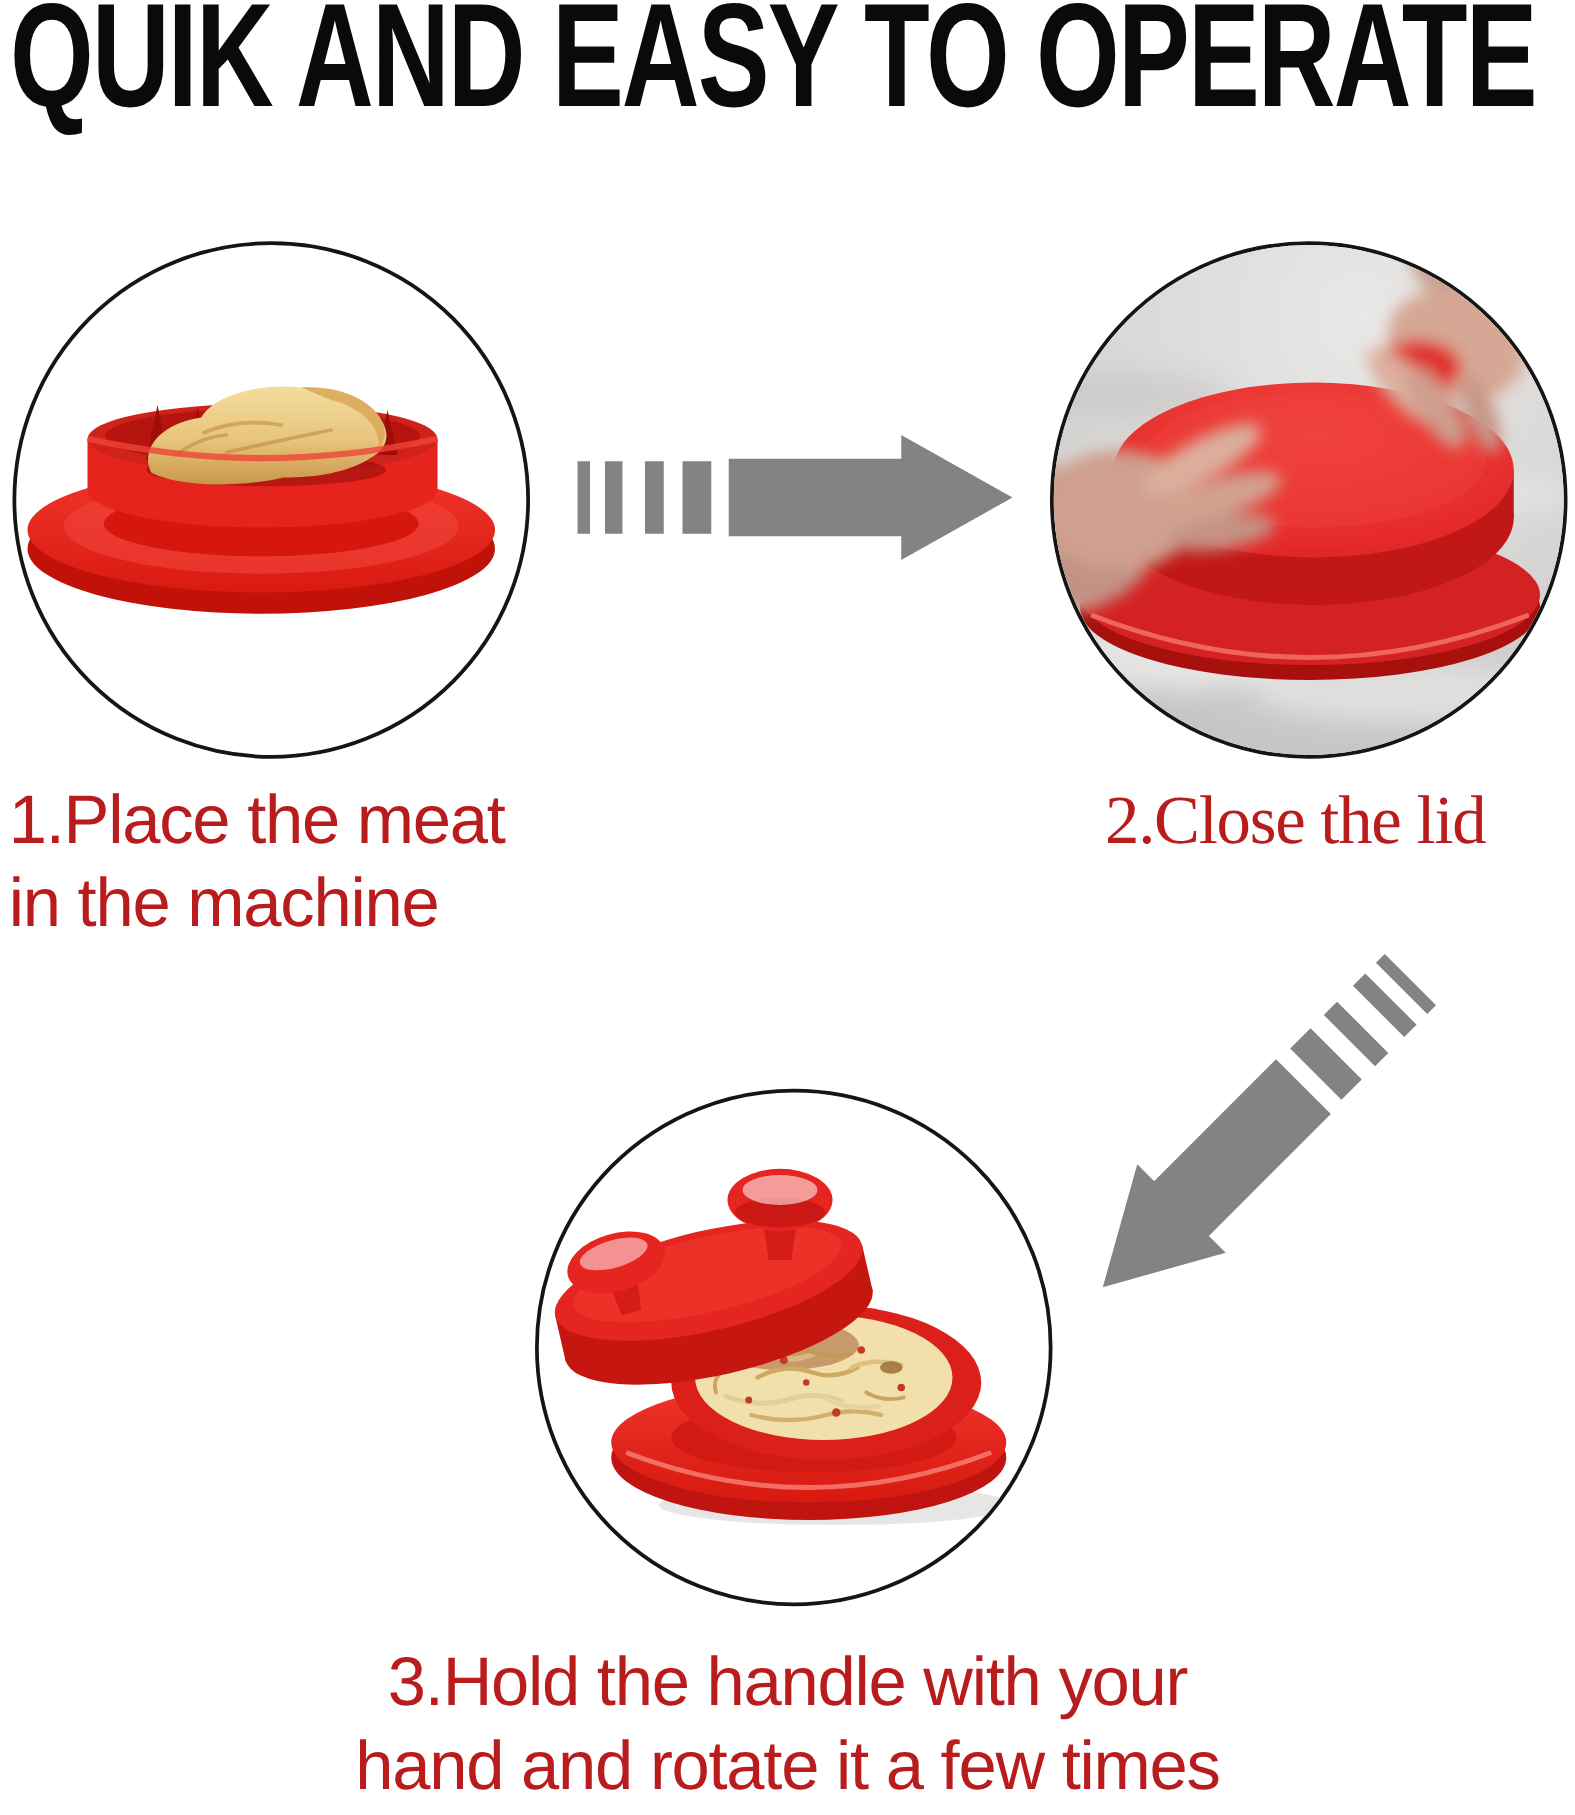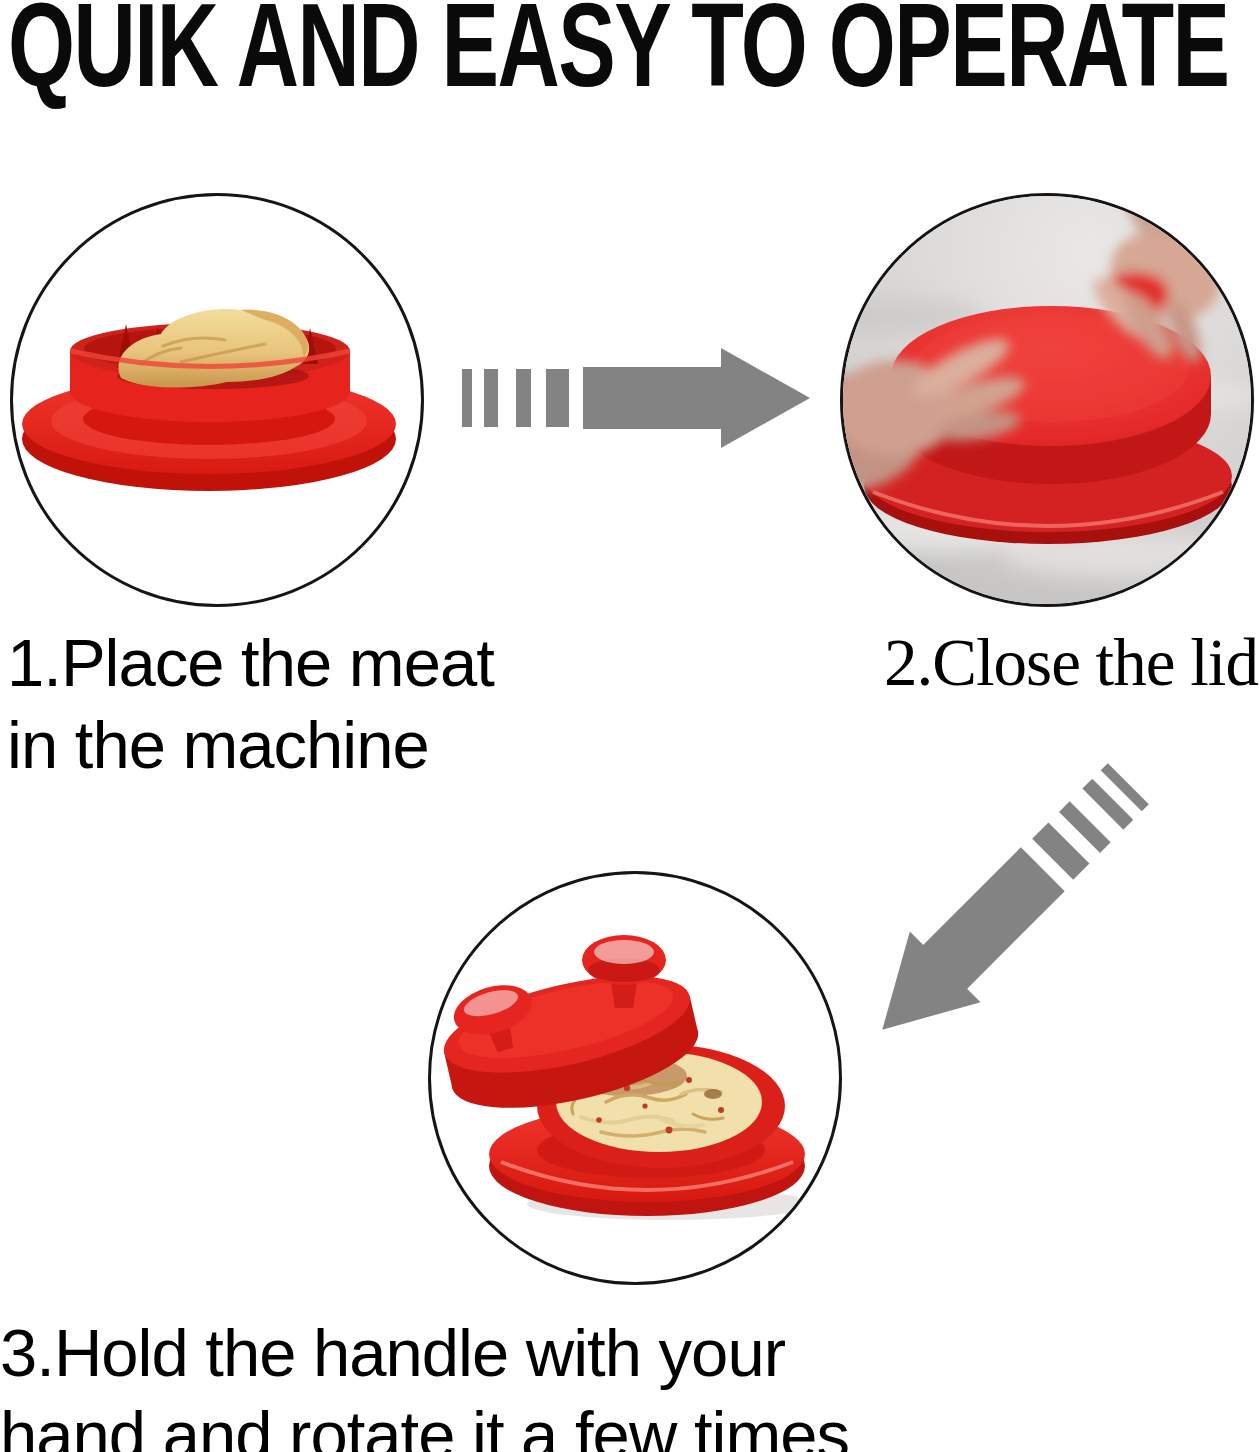--- a/index.html
+++ b/index.html
@@ -19,25 +19,25 @@
   .circle-1{left:10px;top:193px;}
   .circle-2{left:840px;top:193px;}
   .circle-3{left:428px;top:871px;}
 
   
   .arrow{position:absolute;width:350px;height:100px;}
   .arrow-right{left:460px;top:348px;}
   .arrow-diag{left:831px;top:856px;transform:rotate(135deg);}
 
   
-  .caption{position:absolute;margin:0;font-size:67px;line-height:1.22;color:#000000;
+  .caption{position:absolute;margin:0;font-size:55px;line-height:1.22;color:#b91c1c;
            letter-spacing:-1px;white-space:pre-line;}
   .caption-1{left:7px;top:622px;}
   .caption-2{left:884px;top:622px;font-family:Liberation Serif, serif;}
-  .caption-3{left:0;top:1312px;width:1260px;text-align:left;}
+  .caption-3{left:0;top:1312px;width:1260px;text-align:center;}
 </style>
 </head>
 <body>
 
 <div class="stage">
 
   <h1 class="title">QUIK AND EASY TO OPERATE</h1>
 
   <figure class="photo-circle circle-1">
     <svg viewBox="0 0 408 408">

